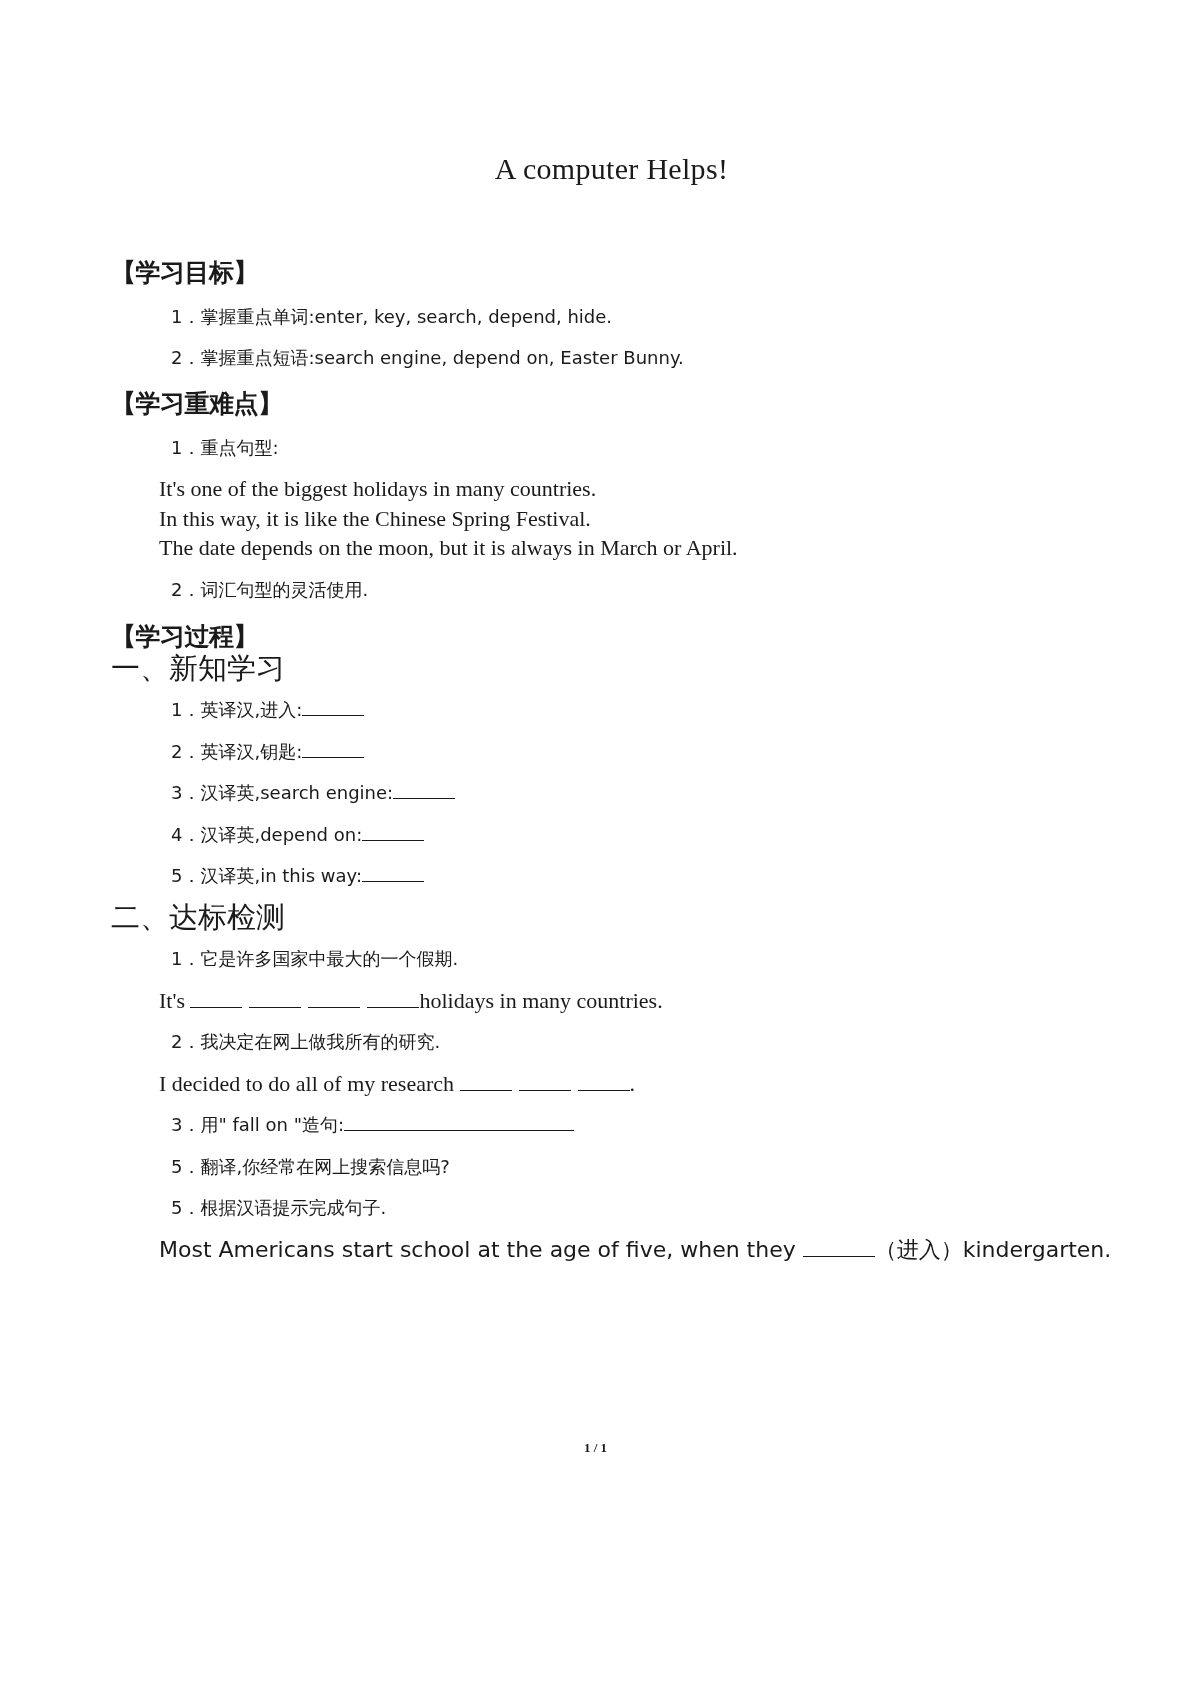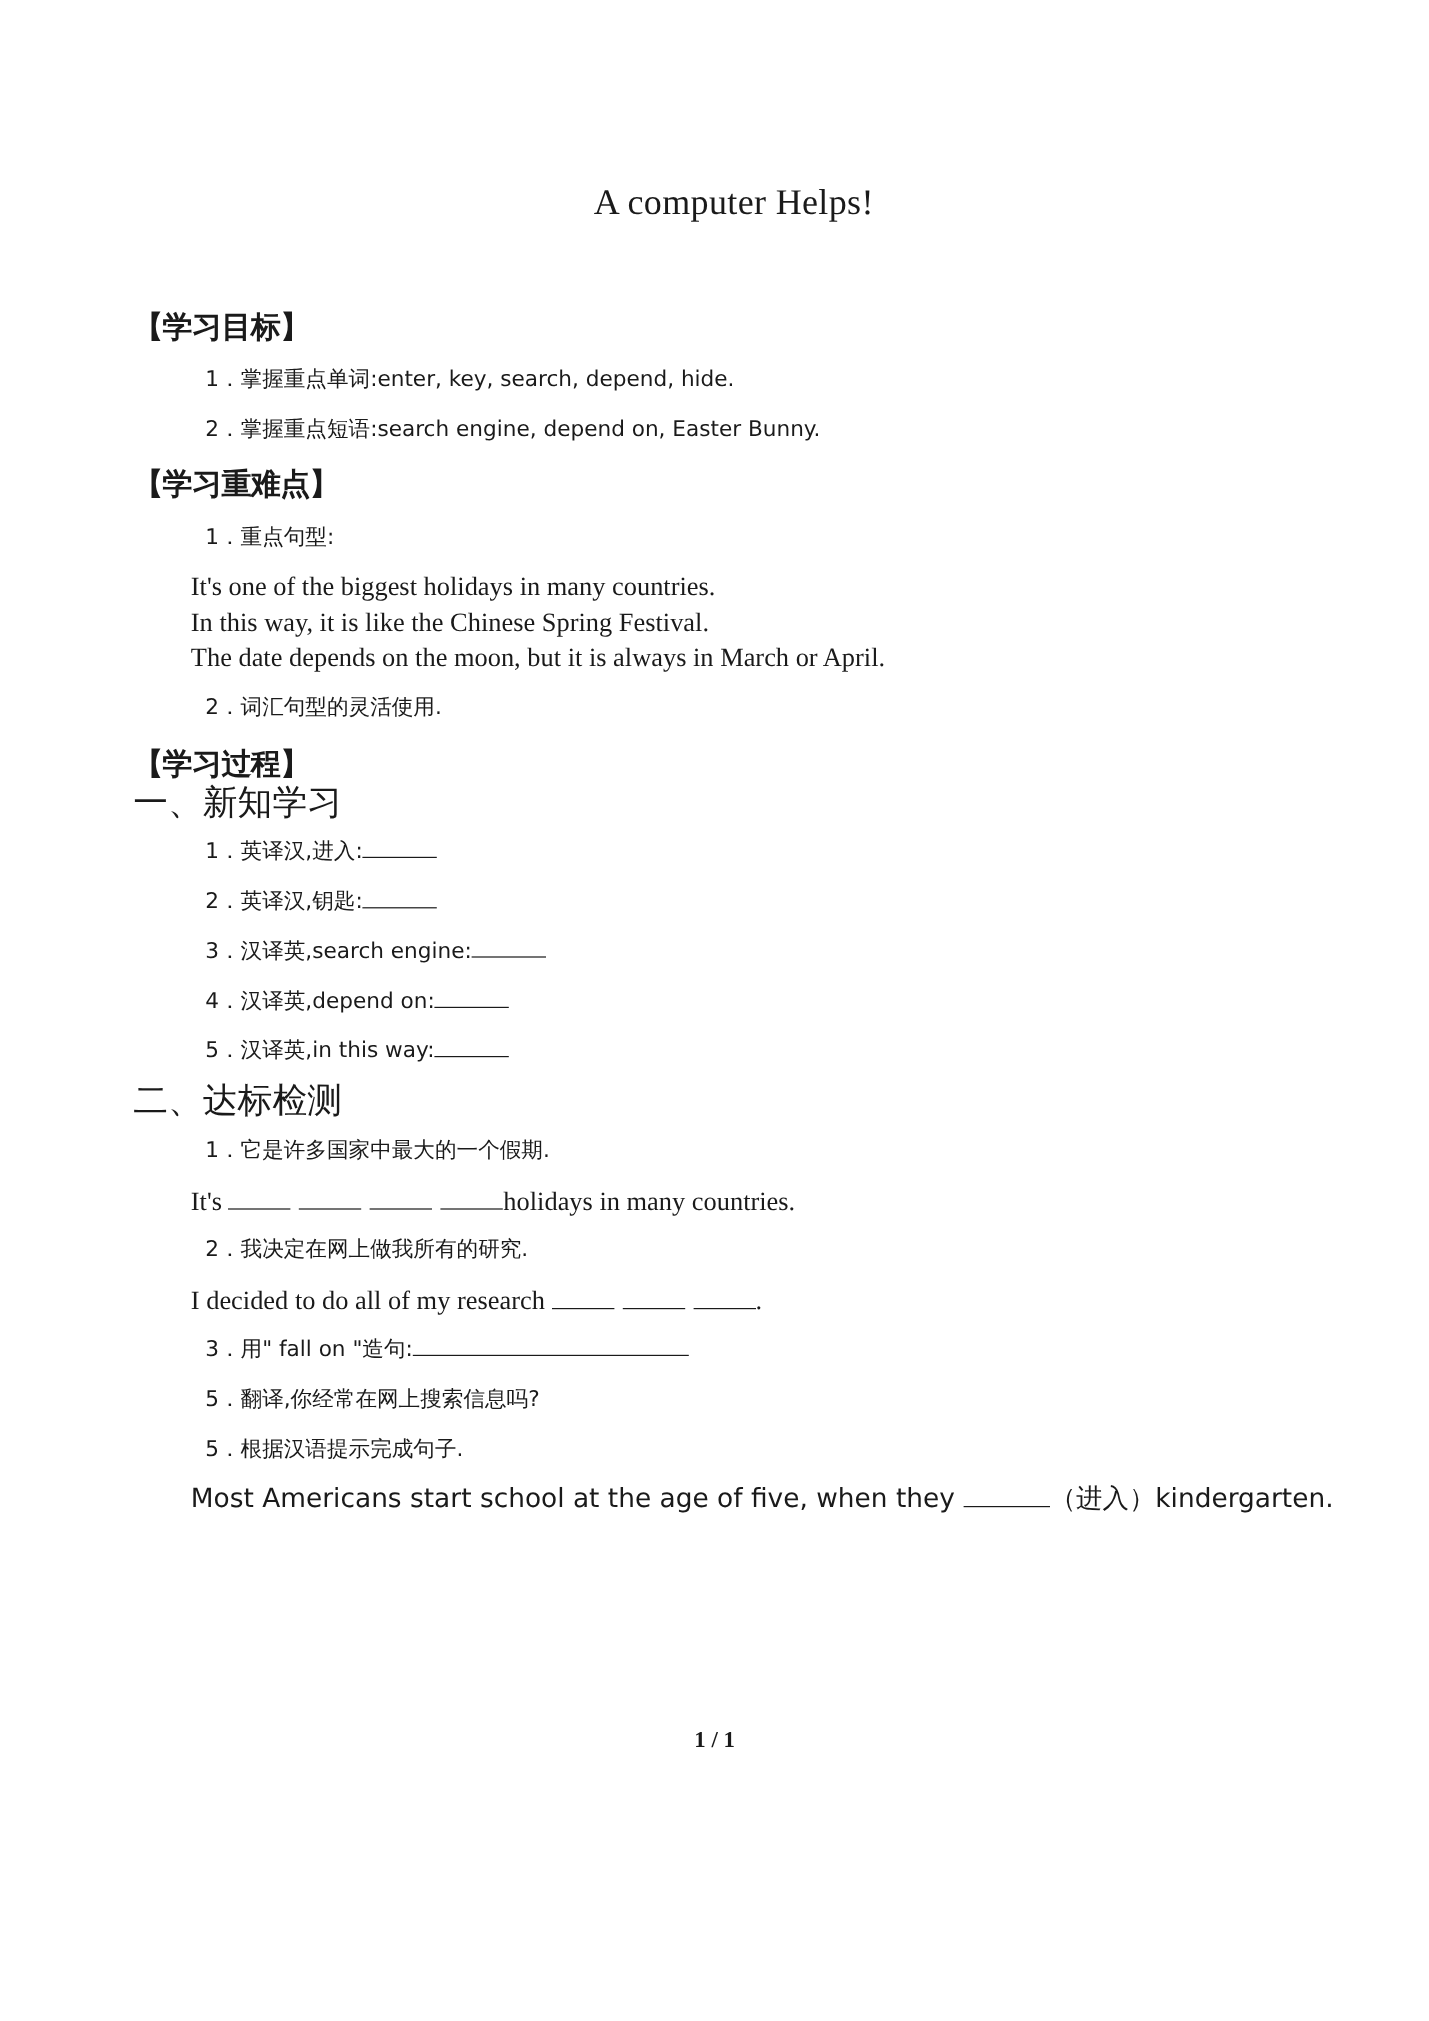--- a/index.html
+++ b/index.html
@@ -83,21 +83,21 @@
   .b-lg   { width: 72px; }
   .b-xl   { width: 230px; }
   .blank-gap { display: inline-block; width: 7px; }
 
   .footer {
     position: absolute;
     left: 0;
     top: 1440px;
     width: 1191px;
     text-align: center;
-    font-size: 19px;
+    font-size: 13px;
     font-weight: bold;
     font-family: "Liberation Serif", "DejaVu Serif", serif;
   }
   .cjk { font-family: "DejaVu Sans", "Liberation Sans", sans-serif; }
 </style>
 </head>
 <body>
 
 <div class="page">
   <div class="content">

